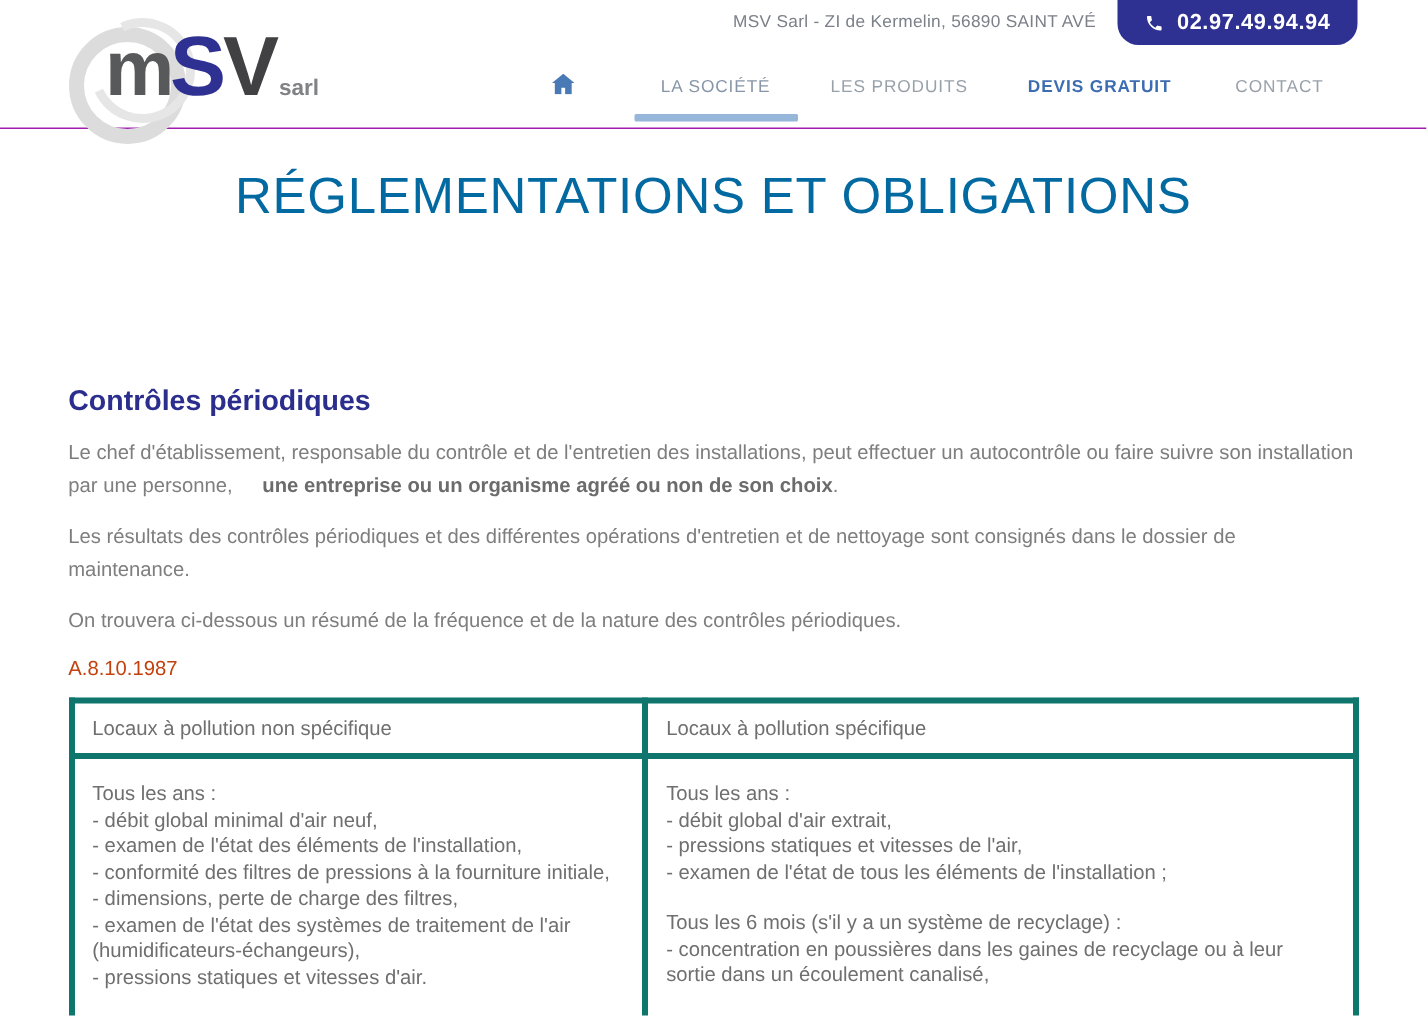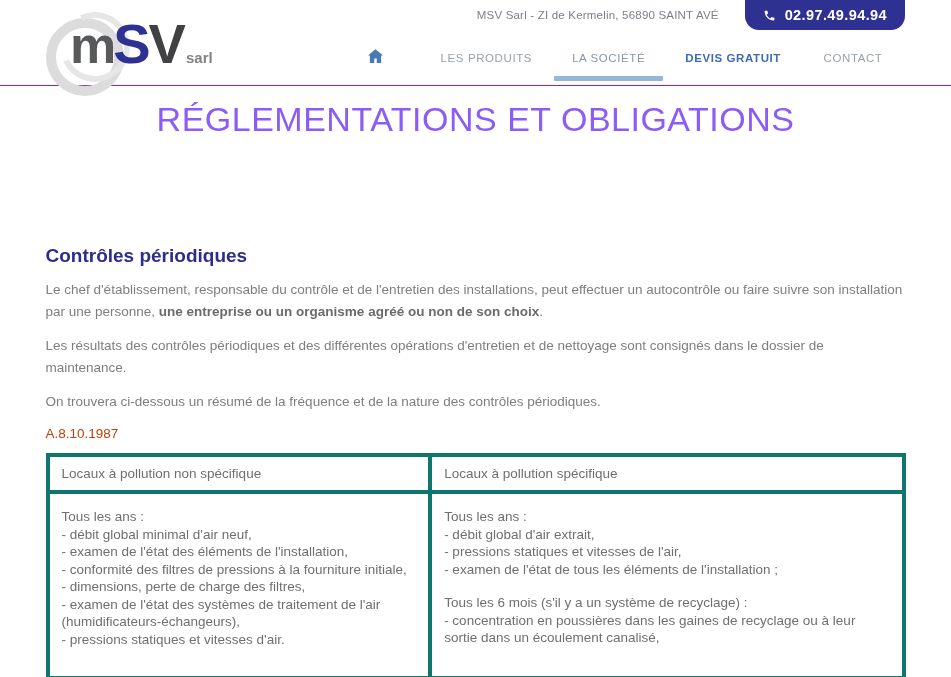--- a/index.html
+++ b/index.html
@@ -1,21 +1,21 @@
 <!DOCTYPE html>
 <html><head>
 <meta charset="utf-8">
 <style>
   * { margin: 0; padding: 0; box-sizing: border-box; }
   html, body { width: 951px; height: 677px; background: #ffffff;
     font-family: "Liberation Sans", sans-serif; overflow: hidden; }
 
   
   .topbar { position: relative; height: 30px; width: 100%; background: #ffffff; }
-  .topbar-inner { position: absolute; right: 46px; top: 0; display: flex; align-items: flex-start; gap: 12px; }
+  .topbar-inner { position: absolute; right: 46px; top: 0; display: flex; align-items: flex-start; }
   .address { font-size: 11.5px; color: #7b8089; line-height: 30px; margin-right: 14px; letter-spacing: .2px; }
   .phone-btn { background: #2e3192; color: #ffffff; border: none; cursor: pointer;
     height: 30px; padding: 0 18px; border-radius: 0 0 14px 14px;
     font-family: "Liberation Sans", sans-serif; font-size: 14.5px; font-weight: bold;
     display: flex; align-items: center; gap: 9px; letter-spacing: .4px; }
   .phone-btn svg { display: block; }
 
   
   .header { position: relative; height: 56px; width: 100%; background: #ffffff;
     border-bottom: 1px solid #a21caf; }
@@ -41,26 +41,26 @@
     justify-content: center; padding: 0 20px; min-width: 104px; cursor: pointer;
     font-size: 11.5px; letter-spacing: .6px; color: #98a1aa; }
   .nav-item .underline { display: none; }
   .nav-item.active { color: #8795a8; }
   .nav-item.active .underline { display: block; position: absolute; left: 2px; right: 2px;
     bottom: 5px; height: 5px; background: #96b6da; border-radius: 1px; }
   .nav-item.emphasis { color: #3d6cb3; font-weight: bold; }
 
   
   .content { width: 860px; margin: 0 auto; }
-  .page-title { margin-top: 14px; text-align: center; color: #8b5cf6;
+  .page-title { margin-top: 26px; text-align: center; color: #0369a1;
     font-size: 34px; font-weight: 300; letter-spacing: .5px; }
   .section-heading { margin-top: 106px; color: #2b2e8c; font-size: 19px; font-weight: bold; }
   .subheading { margin-top: 22px; color: #53535b; font-size: 13.5px; font-weight: bold; }
   .para { margin-top: 12px; color: #7e7e7e; font-size: 13.5px; line-height: 22px; }
-  .para b { color: #6b6b6b; }
+  .para b { color: #6b6b6b; margin-left: 16px; }
   .reference { margin-top: 13px; color: #c2410c; font-size: 13.5px; }
 
   
   .reg-table { margin-top: 12px; width: 100%; border-collapse: collapse;
     border: 1px solid #cccccc; }
   .reg-table th, .reg-table td { border: 4px solid #0f766e; vertical-align: top;
     text-align: left; font-weight: normal; color: #6f6f6f; font-size: 13.5px; }
   .reg-table th { padding: 9px 12px; }
   .reg-table td { padding: 14px 12px 16px 12px; line-height: 17.5px; height: 186px; }
   .col-left { width: 44.7%; }
@@ -93,27 +93,27 @@
   </div>
 
   <div class="nav">
     <span class="nav-home">
       <span>
         <svg width="15" height="14" viewBox="0 0 24 22" fill="#4a7ab5">
           <path d="M12 0L0 10h3v12h7v-7h4v7h7V10h3L12 0z"></path>
         </svg>
       </span>
     </span>
+    <div class="nav-item active">
+      <span>LA SOCIÉTÉ</span>
+      <span class="underline"></span>
+    </div>
     <div class="nav-item">
       <span>LES PRODUITS</span>
 
-    </div>
-    <div class="nav-item active">
-      <span>LA SOCIÉTÉ</span>
-      <span class="underline"></span>
     </div>
     <div class="nav-item emphasis">
       <span>DEVIS GRATUIT</span>
 
     </div>
     <div class="nav-item">
       <span>CONTACT</span>
 
     </div>
   </div>

